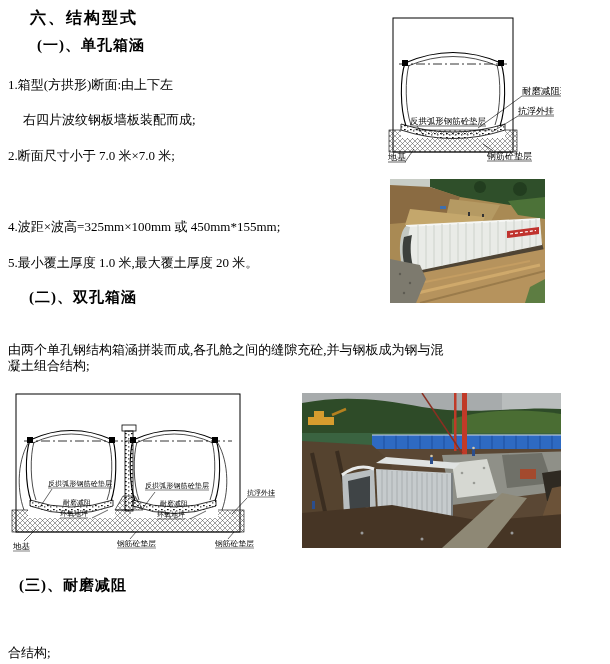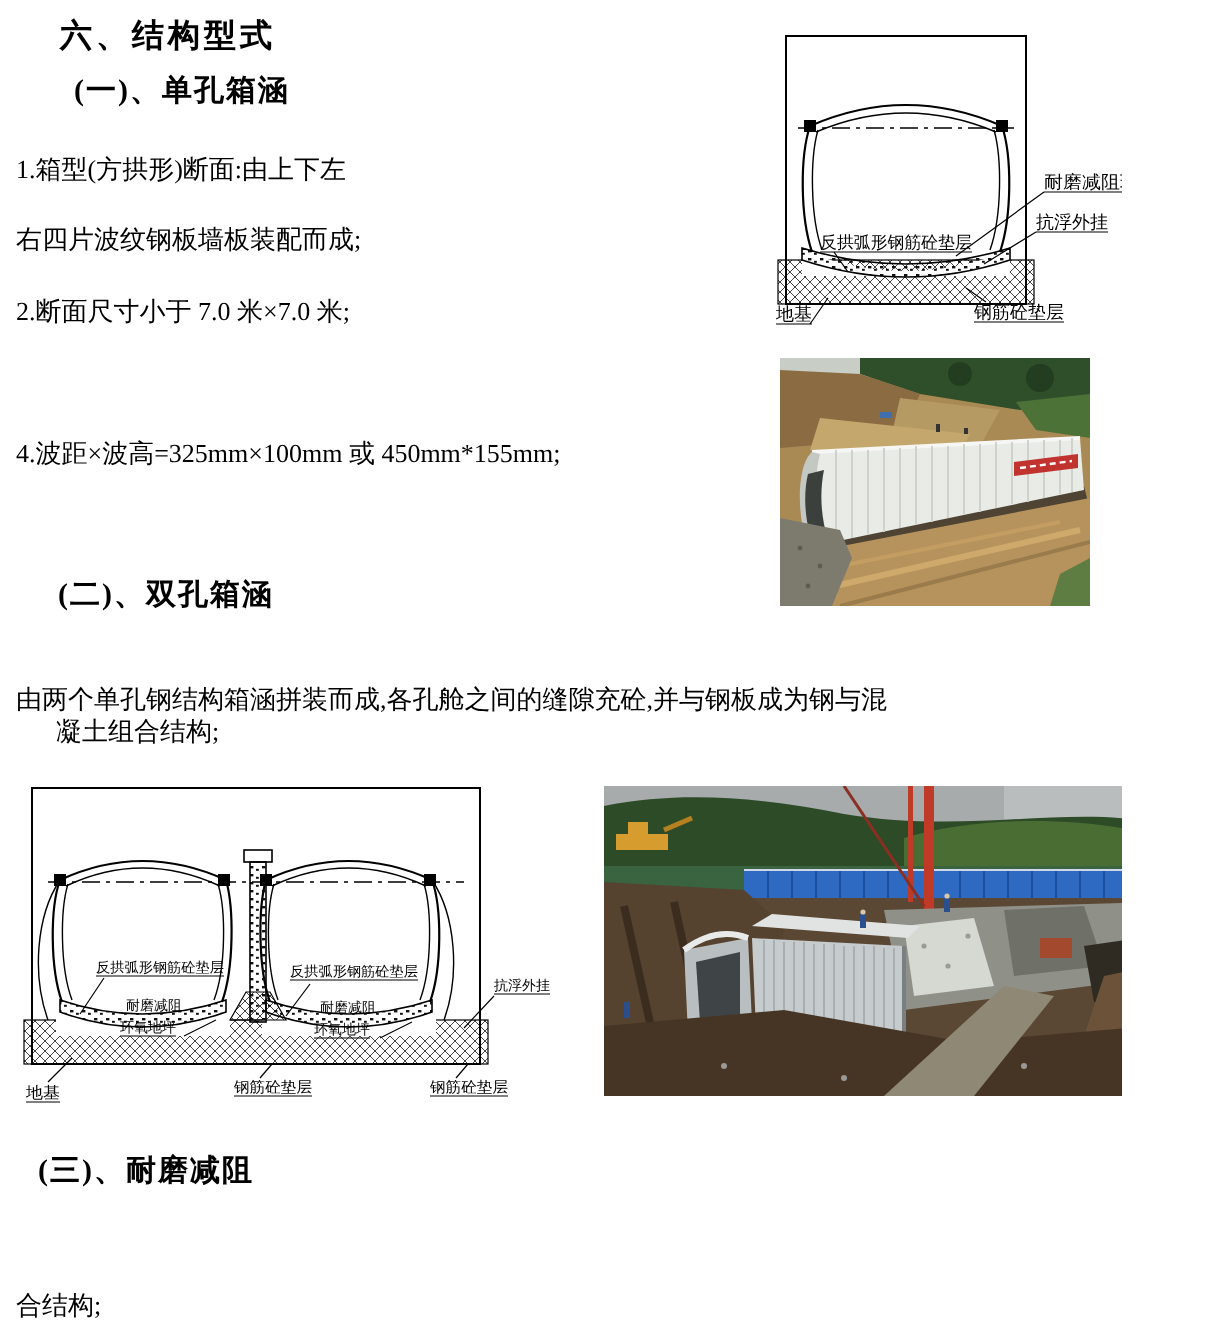--- a/index.html
+++ b/index.html
@@ -13,27 +13,28 @@
 </style>
 </head>
 <body>
 
 <div class="page">
 
   <div class="h-main">六、结构型式</div>
   <div class="h-sub" style="left:37px;top:36px;">(一)、单孔箱涵</div>
 
   <div class="bline" style="top:76px;">1.箱型(方拱形)断面:由上下左</div>
-  <div class="bline" style="top:111px;">右四片波纹钢板墙板装配而成;</div>
+  <div class="bline" style="top:111px;margin-left:15px;">右四片波纹钢板墙板装配而成;</div>
   <div class="bline" style="top:147px;">2.断面尺寸小于 7.0 米×7.0 米;</div>
   <div class="bline" style="top:218px;">4.波距×波高=325mm×100mm 或 450mm*155mm;</div>
+  <div class="bline" style="top:254px;">5.最小覆土厚度 1.0 米,最大覆土厚度 20 米。</div>
 
   <div class="h-sub" style="left:29px;top:288px;">(二)、双孔箱涵</div>
   <div class="bline" style="top:325px;margin-top:16px;">由两个单孔钢结构箱涵拼装而成,各孔舱之间的缝隙充砼,并与钢板成为钢与混</div>
-  <div class="bline" style="top:357px;margin-left:20px;">凝土组合结构;</div>
+  <div class="bline" style="top:357px;">凝土组合结构;</div>
 
   <div class="h-sub" style="left:19px;top:576px;">(三)、耐磨减阻</div>
   <div class="bline" style="top:644px;">合结构;</div>
 
   <svg class="abs" style="left:385px;top:16px;" width="225" height="166" viewBox="0 0 225 166">
     <defs>
       <pattern id="xh" width="5" height="5" patternUnits="userSpaceOnUse">
         <path d="M0,5 L5,0 M0,0 L5,5" stroke="#444" stroke-width="0.5"></path>
       </pattern>
       <pattern id="sp" width="6" height="4" patternUnits="userSpaceOnUse">

